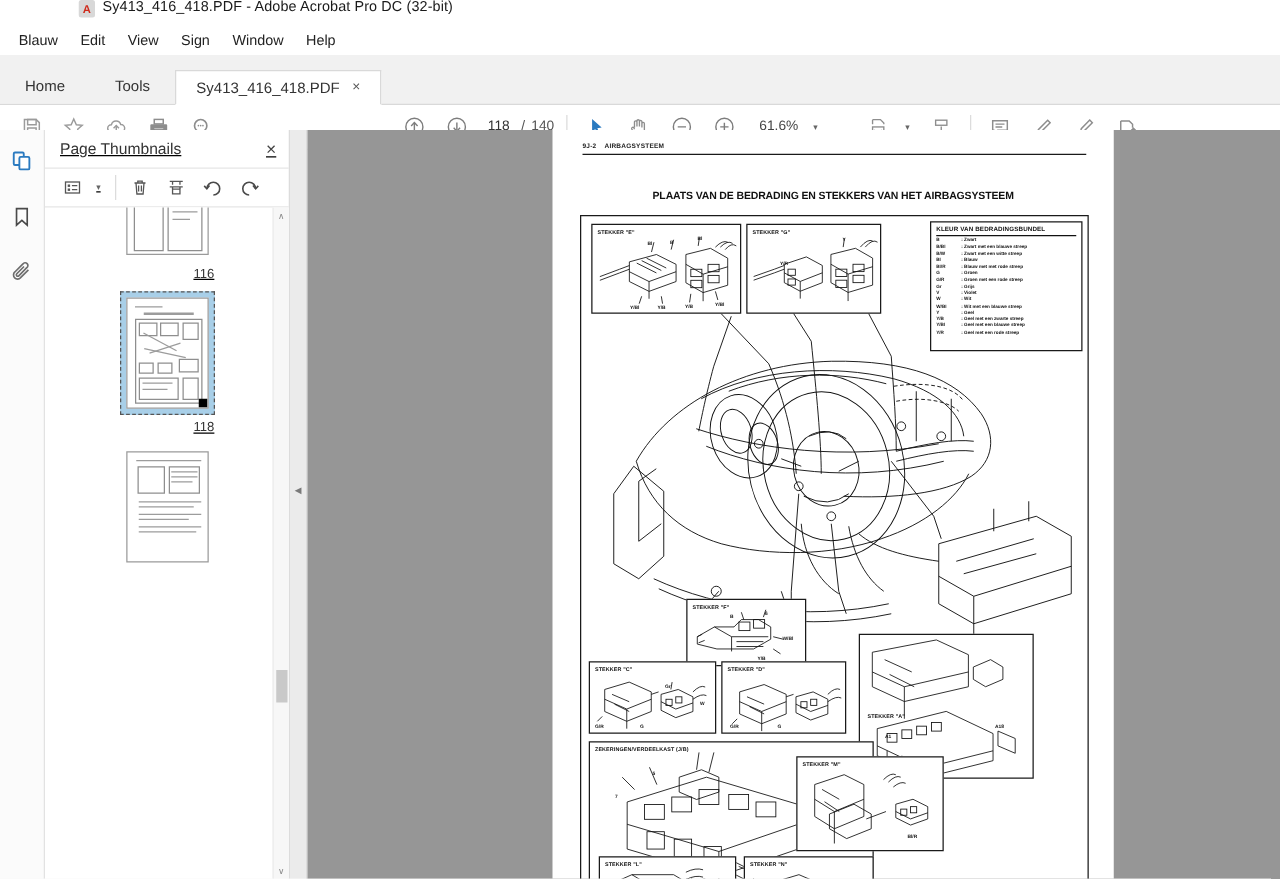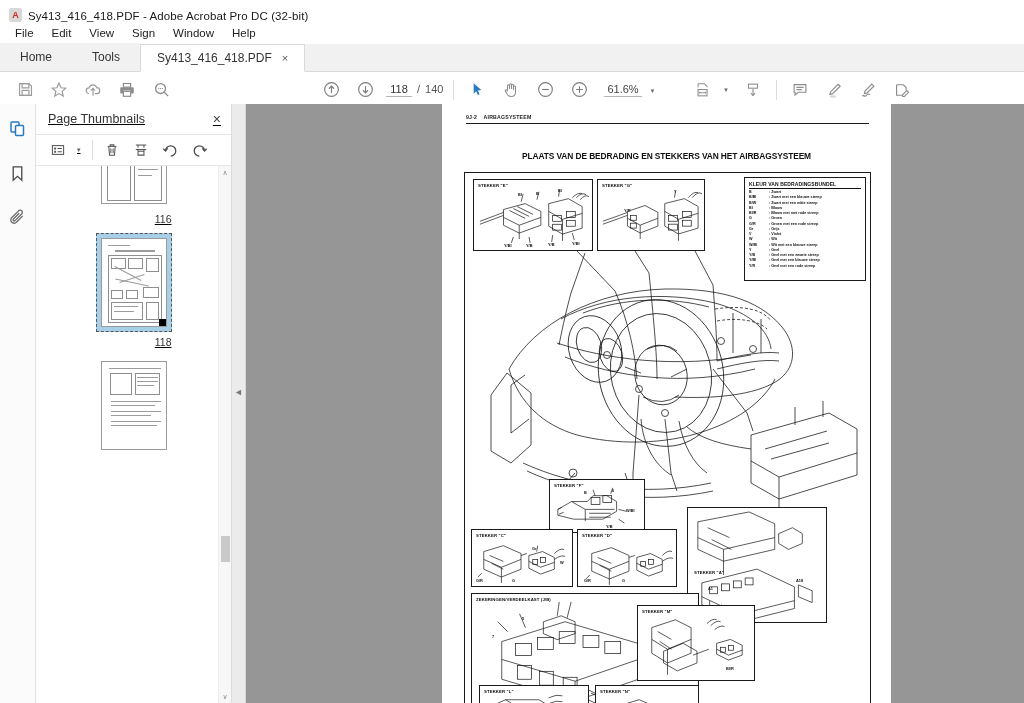--- a/index.html
+++ b/index.html
@@ -6,22 +6,22 @@
   html, body {
     width: 1024px; height: 703px;
     font-family: "Liberation Sans", sans-serif;
     background: #ffffff;
     overflow: hidden;
   }
   .app { position: relative; width: 1024px; height: 703px; }
 
   
   .titlebar {
-    height: 22px; display: flex; align-items: flex-end;
-    padding-left: 9px; background: #ffffff; gap: 6px;
+    height: 22px; display: flex; align-items: flex-start;
+    padding-left: 21px; background: #ffffff; gap: 6px; margin-left: 42px;
   }
   .app-icon {
     width: 13px; height: 14px; border-radius: 2px;
     background: #d8d8d8; position: relative; flex: none;
   }
   .app-icon::after {
     content: "A"; position: absolute; inset: 0;
     font-size: 9px; font-weight: bold; color: #cf2a1b;
     display: flex; align-items: center; justify-content: center;
   }
@@ -31,21 +31,21 @@
   .menubar {
     height: 22px; display: flex; align-items: center;
     padding-left: 6px; background: #ffffff;
   }
   .menu-item {
     font-size: 11.5px; color: #222; padding: 2px 9px; cursor: default;
   }
 
   
   .tabstrip {
-    height: 28px; background: #f1f1f1; display: flex; align-items: flex-end;
+    height: 40px; background: #f1f1f1; display: flex; align-items: flex-end;
     border-bottom: 1px solid #d9d9d9; position: relative;
   }
   .tab {
     height: 28px; display: flex; align-items: center; gap: 6px;
     padding: 0 16px; font-size: 12px; color: #333;
     background: #f1f1f1; cursor: default;
   }
   .tab.plain { padding: 0 20px; }
   .tab.active {
     background: #ffffff; border-left: 1px solid #d9d9d9;
@@ -234,21 +234,21 @@
 <body>
 
 <div class="app">
 
   <div class="titlebar">
     <div class="app-icon"></div>
     <div class="title-text">Sy413_416_418.PDF - Adobe Acrobat Pro DC (32-bit)</div>
   </div>
 
   <div class="menubar">
-    <div class="menu-item">File</div>
+    <div class="menu-item">Blauw</div>
     <div class="menu-item">Edit</div>
     <div class="menu-item">View</div>
     <div class="menu-item">Sign</div>
     <div class="menu-item">Window</div>
     <div class="menu-item">Help</div>
   </div>
 
   <div class="tabstrip">
     <div class="tab plain">Home</div>
     <div class="tab plain">Tools</div>

